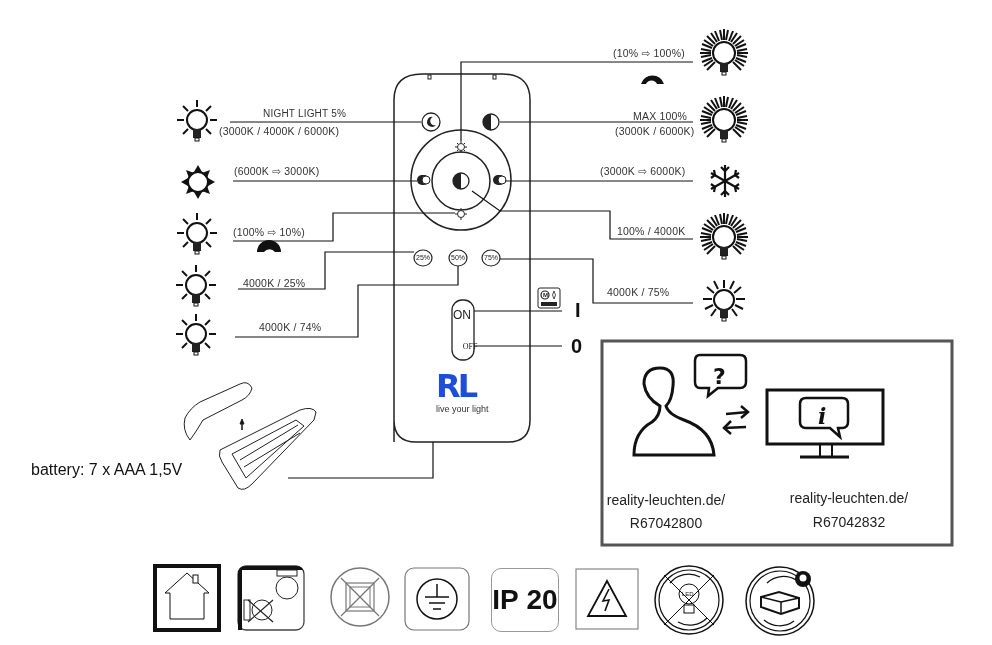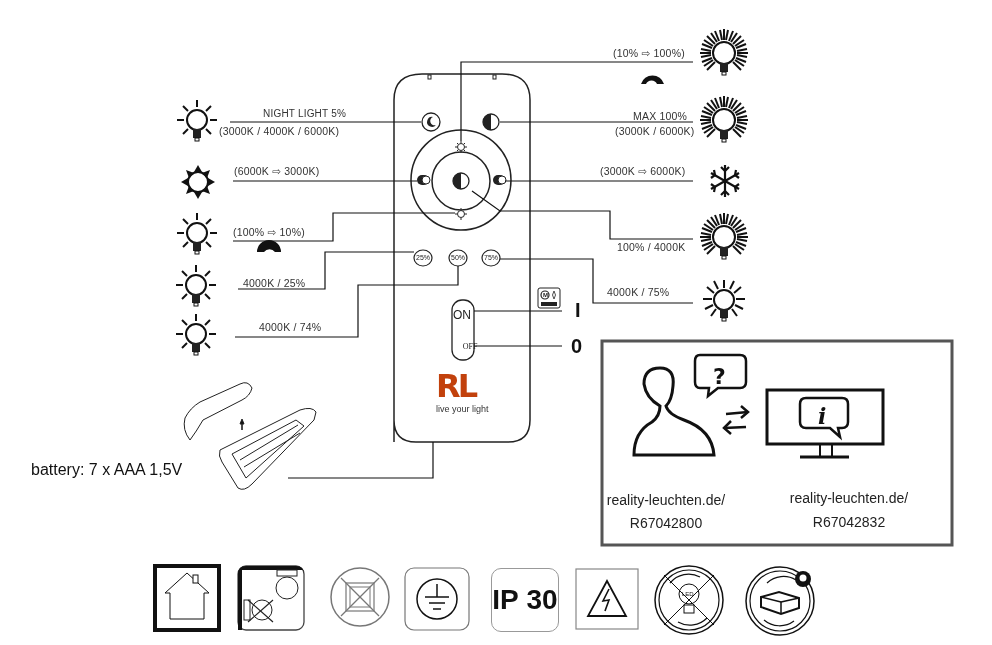--- a/index.html
+++ b/index.html
@@ -2,21 +2,21 @@
 <html><head>
 <meta charset="utf-8">
 <style>
   html, body { margin:0; padding:0; background:#ffffff; }
   body { width:992px; height:645px; position:relative; overflow:hidden; font-family:"Liberation Sans", sans-serif; color:#222; }
   .abs { position:absolute; }
   .lbl { position:absolute; font-size:10.5px; color:#333; white-space:nowrap; letter-spacing:0.2px; }
   svg.full { position:absolute; left:0; top:0; }
   .url { position:absolute; font-size:14px; color:#222; text-align:center; width:200px; }
   .battery { position:absolute; left:31px; top:461px; font-size:16px; color:#111; }
-  .rl-logo { position:absolute; left:436px; top:370px; font-family:"DejaVu Sans", sans-serif; font-weight:bold; font-size:32px; letter-spacing:-3px; color:#c2410c; line-height:32px; }
+  .rl-logo { position:absolute; left:436px; top:370px; font-family:"DejaVu Sans", sans-serif; font-weight:bold; font-size:32px; letter-spacing:-3px; color:#1d4ed8; line-height:32px; }
   .rl-tag { position:absolute; left:436px; top:404px; font-size:9px; color:#333; }
   .big-sym { position:absolute; font-weight:bold; font-size:20px; color:#111; }
   .ip { position:absolute; left:491px; top:568px; width:66px; height:62px; border:1px solid #999; border-radius:10px; font-size:28px; text-align:center; line-height:62px; color:#111; }
   .ip span { font-weight:bold; }
 </style>
 </head>
 <body>
 
 <svg class="full" width="992" height="645" viewBox="0 0 992 645">
   <defs>
@@ -315,21 +315,21 @@
 <div class="lbl" style="left:219px;top:125px;">(3000K / 4000K / 6000K)</div>
 <div class="lbl" style="left:234px;top:165px;">(6000K ⇨ 3000K)</div>
 <div class="lbl" style="left:233px;top:226px;">(100% ⇨ 10%)</div>
 <div class="lbl" style="left:243px;top:277px;">4000K / 25%</div>
 <div class="lbl" style="left:259px;top:321px;">4000K / 74%</div>
 
 <div class="lbl" style="left:613px;top:47px;">(10% ⇨ 100%)</div>
 <div class="lbl" style="left:633px;top:110px;">MAX 100%</div>
 <div class="lbl" style="left:615px;top:125px;">(3000K / 6000K)</div>
 <div class="lbl" style="left:600px;top:165px;">(3000K ⇨ 6000K)</div>
-<div class="lbl" style="left:617px;top:225px;margin-top:16px;">100% / 4000K</div>
+<div class="lbl" style="left:617px;top:225px;">100% / 4000K</div>
 <div class="lbl" style="left:607px;top:286px;">4000K / 75%</div>
 
 <div class="abs" style="left:414px;top:254px;width:18px;text-align:center;font-size:7px;">25%</div>
 <div class="abs" style="left:449px;top:254px;width:18px;text-align:center;font-size:7px;">50%</div>
 <div class="abs" style="left:482px;top:254px;width:18px;text-align:center;font-size:7px;">75%</div>
 <div class="abs" style="left:452px;top:308px;width:20px;text-align:center;font-size:12px;">ON</div>
 <div class="abs" style="left:452px;top:342px;width:36px;text-align:center;font-size:8px;font-family:Liberation Serif, serif;">OFF</div>
 
 <div class="rl-logo">RL</div>
 <div class="rl-tag">live your light</div>
@@ -339,14 +339,14 @@
 
 <div class="battery">battery: 7 x AAA 1,5V</div>
 
 <div class="url" style="left:566px;top:492px;">reality-leuchten.de/</div>
 <div class="url" style="left:566px;top:515px;">R67042800</div>
 <div class="url" style="left:749px;top:490px;">reality-leuchten.de/</div>
 <div class="url" style="left:749px;top:514px;">R67042832</div>
 
 <div class="ip">
   <span>IP</span>
-  <span style="font-weight:bold;">30</span>
+  <span style="font-weight:bold;">20</span>
 </div>
 
 </body></html>

